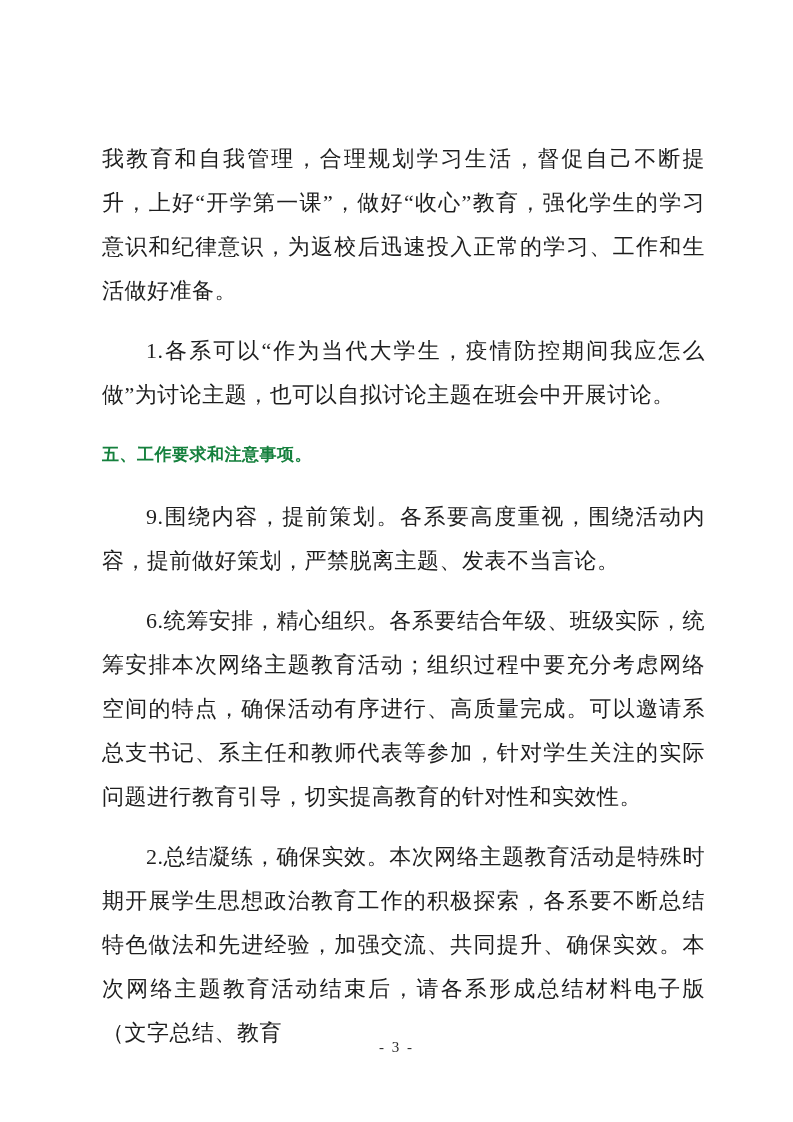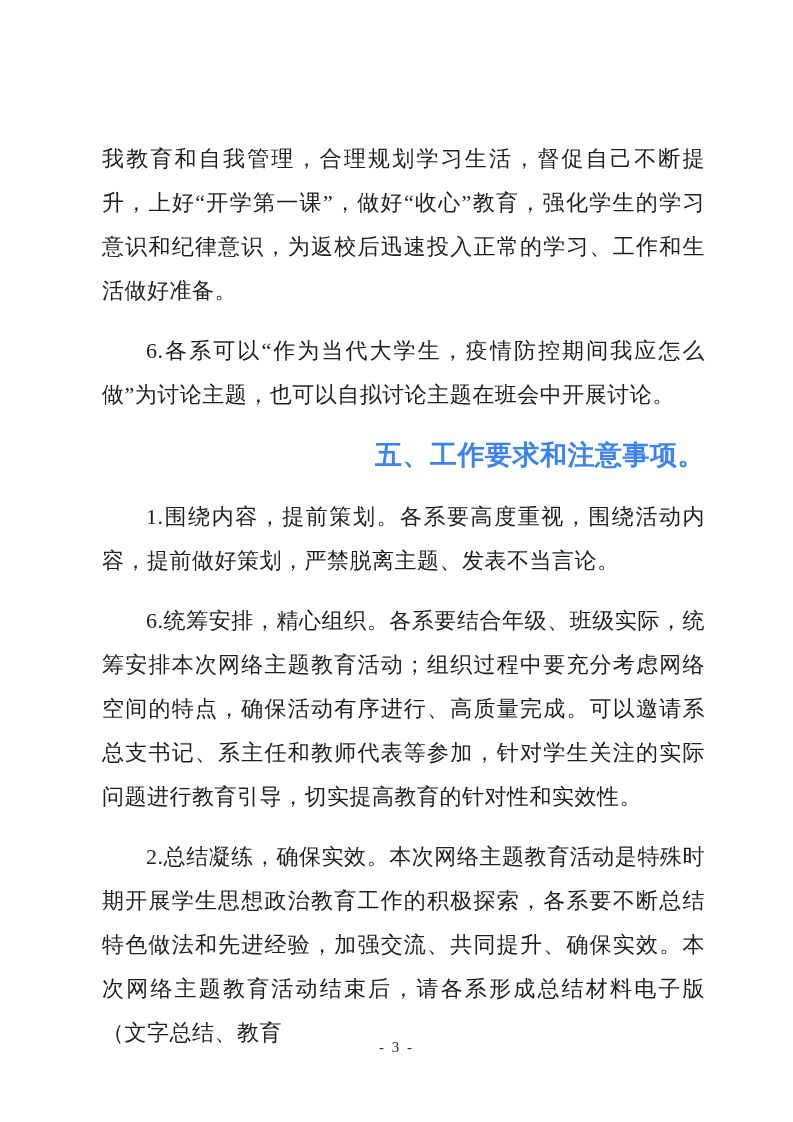--- a/index.html
+++ b/index.html
@@ -33,45 +33,44 @@
     color: #1e1e1e;
   }
   .para.indent {
     text-indent: 2em;
   }
   .para.no-indent {
     text-indent: 0;
   }
   .section-heading {
     margin: 12px 0 18px 0;
-    font-size: 27px;
+    font-size: 17px;
     line-height: 44px;
     font-weight: bold;
     font-family: "Liberation Sans", "DejaVu Sans", sans-serif;
-    color: #3b82f6;
+    color: #15803d;
     letter-spacing: 0.5px;
-    text-align: right;
   }
   .page-footer {
     position: absolute;
     bottom: 66px;
     left: 0;
     width: 100%;
     text-align: center;
     font-size: 15px;
     color: #2a2a2a;
     letter-spacing: 2px;
   }
 </style>
 </head>
 <body>
 
 <div class="page">
   <div class="body-area">
     <p class="para no-indent">我教育和自我管理，合理规划学习生活，督促自己不断提升，上好“开学第一课”，做好“收心”教育，强化学生的学习意识和纪律意识，为返校后迅速投入正常的学习、工作和生活做好准备。</p>
-    <p class="para indent">6.各系可以“作为当代大学生，疫情防控期间我应怎么做”为讨论主题，也可以自拟讨论主题在班会中开展讨论。</p>
+    <p class="para indent">1.各系可以“作为当代大学生，疫情防控期间我应怎么做”为讨论主题，也可以自拟讨论主题在班会中开展讨论。</p>
     <h2 class="section-heading">五、工作要求和注意事项。</h2>
-    <p class="para indent">1.围绕内容，提前策划。各系要高度重视，围绕活动内容，提前做好策划，严禁脱离主题、发表不当言论。</p>
+    <p class="para indent">9.围绕内容，提前策划。各系要高度重视，围绕活动内容，提前做好策划，严禁脱离主题、发表不当言论。</p>
     <p class="para indent">6.统筹安排，精心组织。各系要结合年级、班级实际，统筹安排本次网络主题教育活动；组织过程中要充分考虑网络空间的特点，确保活动有序进行、高质量完成。可以邀请系总支书记、系主任和教师代表等参加，针对学生关注的实际问题进行教育引导，切实提高教育的针对性和实效性。</p>
     <p class="para indent">2.总结凝练，确保实效。本次网络主题教育活动是特殊时期开展学生思想政治教育工作的积极探索，各系要不断总结特色做法和先进经验，加强交流、共同提升、确保实效。本次网络主题教育活动结束后，请各系形成总结材料电子版（文字总结、教育</p>
   </div>
   <div class="page-footer">- 3 -</div>
 </div>
 
 </body></html>

